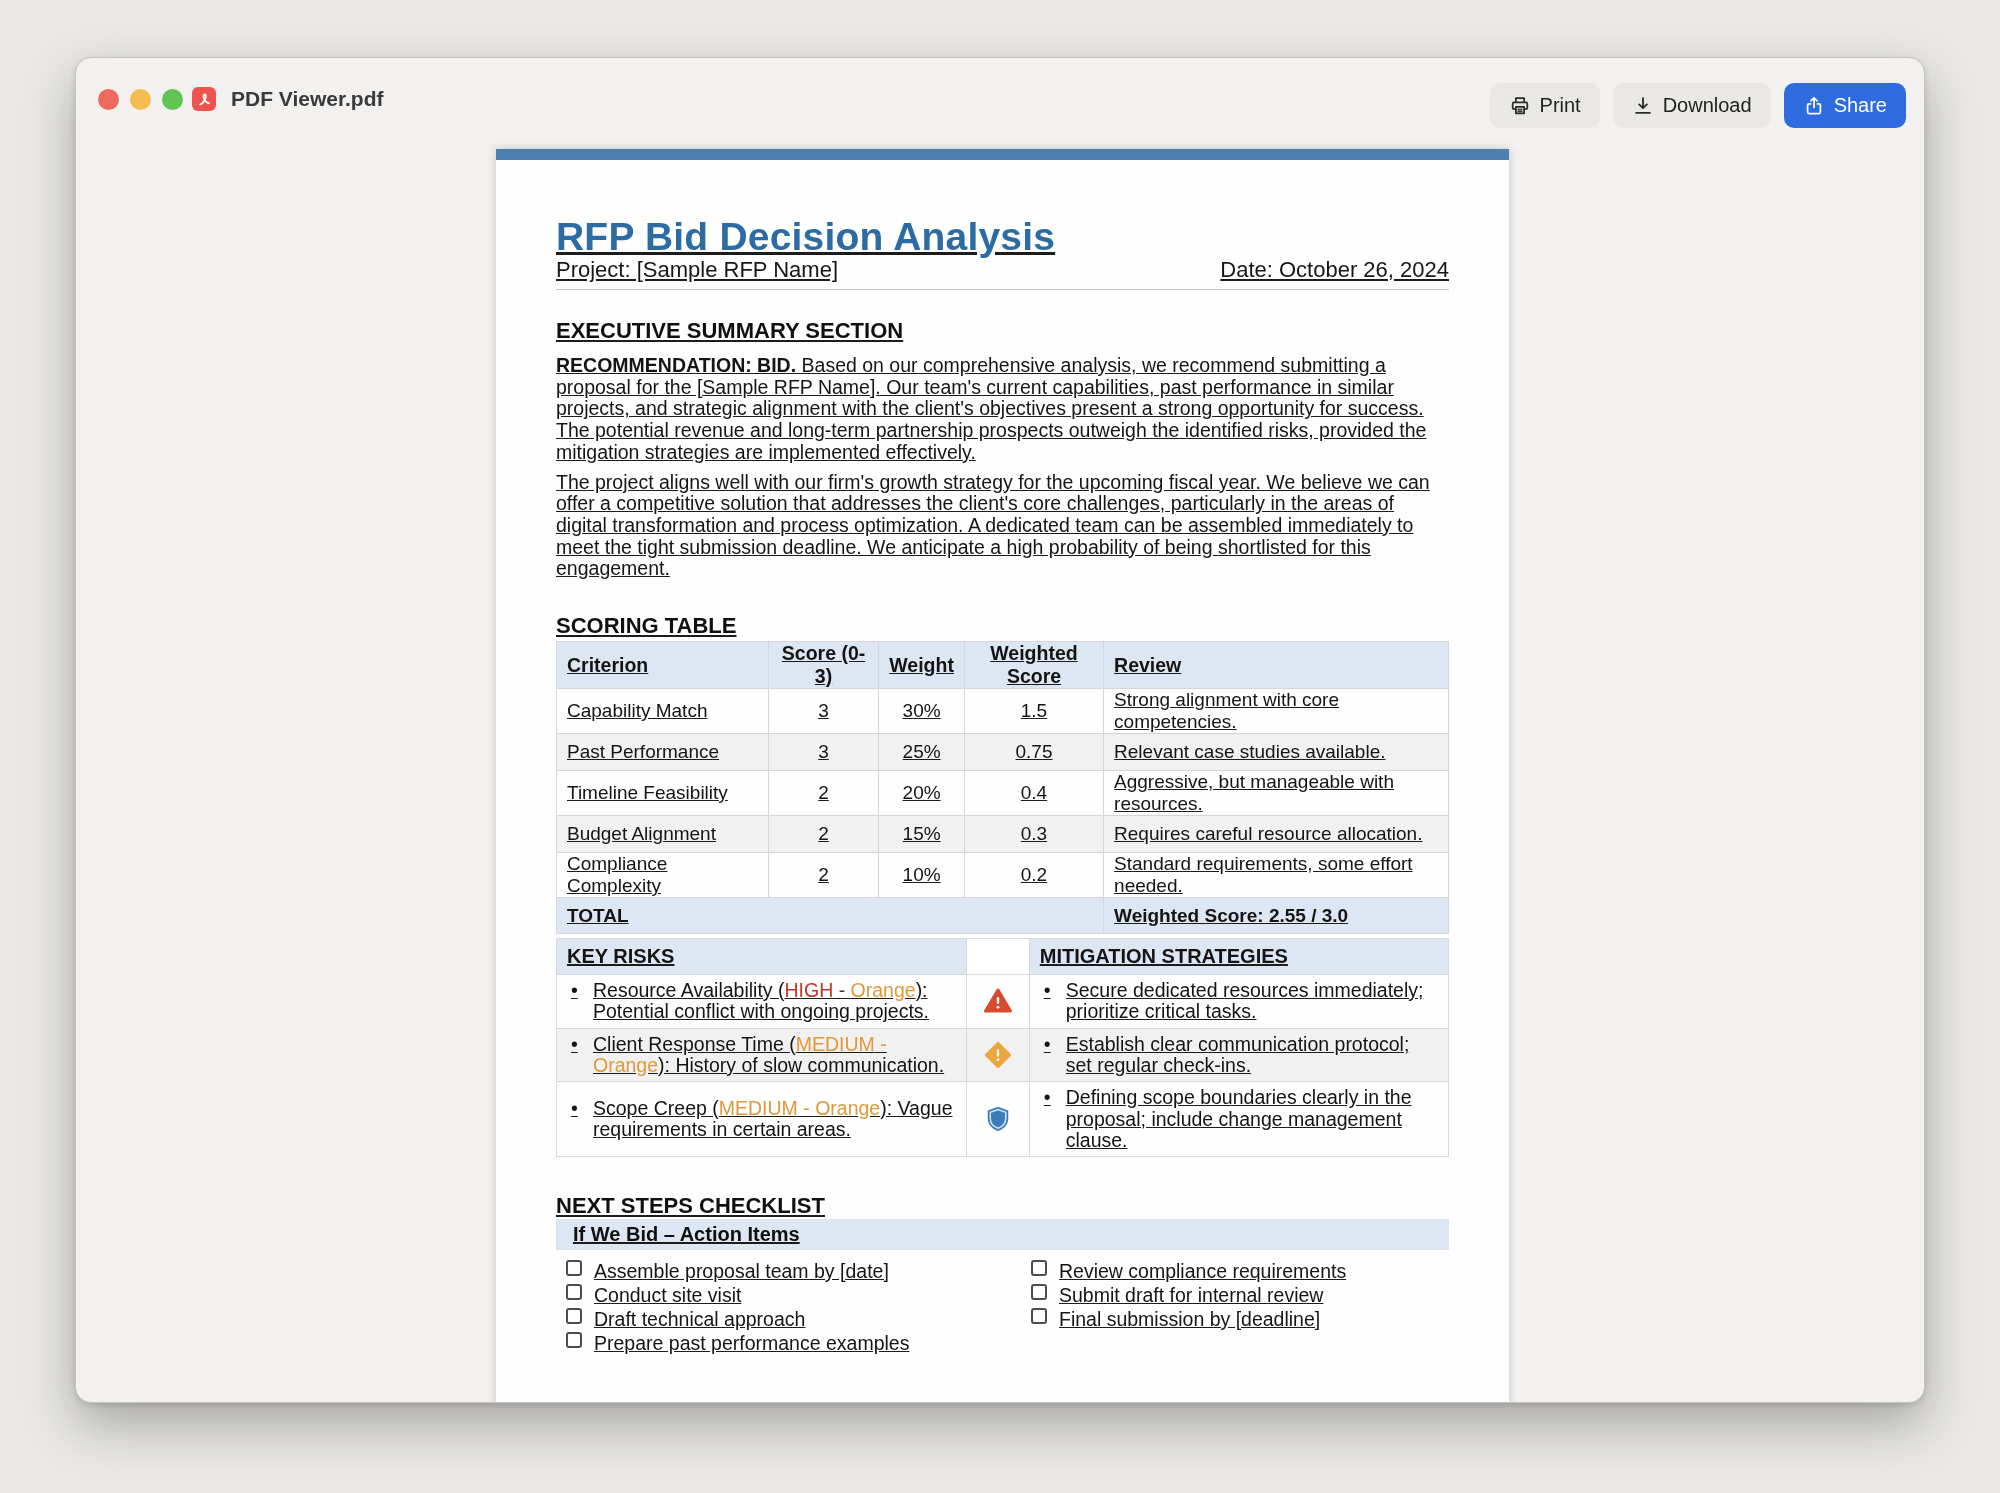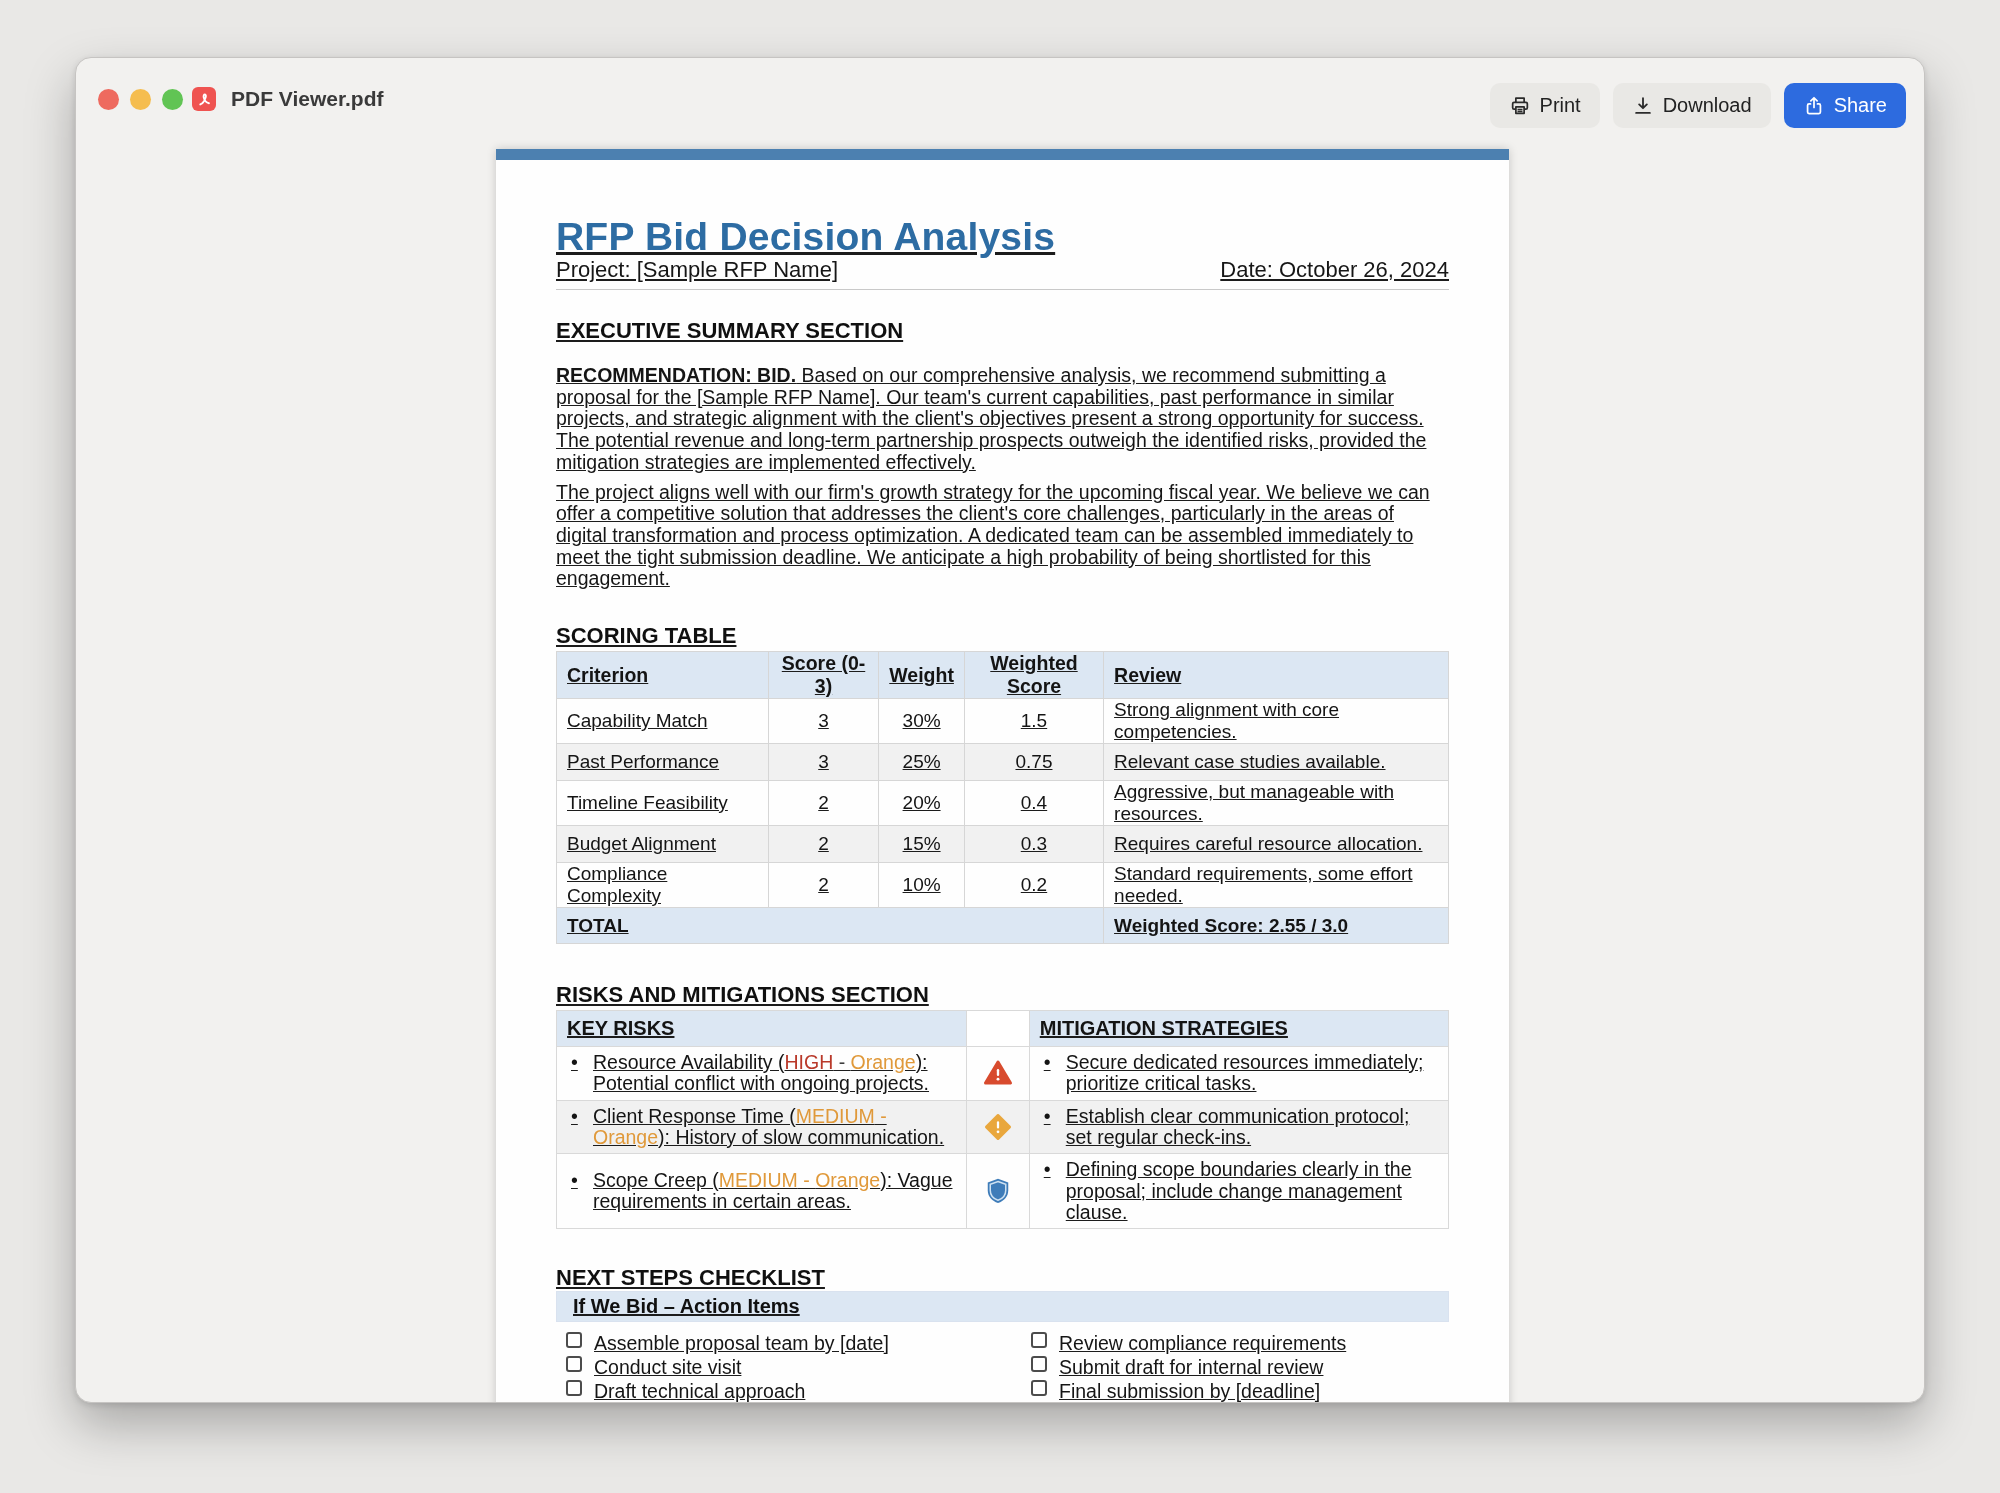--- a/index.html
+++ b/index.html
@@ -65,21 +65,21 @@
     text-decoration:underline;
   }
   .page-topbar { height:11px; background:#4c80b0; }
   .content { padding:56px 60px 0 60px; }
 
   .doc-title { font-size:39px; line-height:42px; font-weight:bold; color:#2d6ca3; letter-spacing:.2px; }
   .meta-row { display:flex; justify-content:space-between; font-size:22px; line-height:24px; color:#161616; }
   .rule { border:none; border-top:1px solid #c9c9c9; margin-top:7px; }
 
   .sec-heading { margin-top:30px; font-size:22px; line-height:22px; font-weight:bold; color:#101010; }
-  .para { margin-top:23px; font-size:19.5px; line-height:21.7px; color:#151515; }
+  .para { margin-top:13px; font-size:19.5px; line-height:21.7px; color:#151515; }
   .para + .para { margin-top:8px; }
   .bold-lead { font-weight:bold; }
 
   
   .sec-heading.tight { margin-top:35px; }
   table.scoring {
     width:100%; margin-top:4px;
     border-collapse:collapse; font-size:19px; color:#141414;
   }
   table.scoring th, table.scoring td { border:1px solid #d6d6d6; padding:0 10px; }
@@ -253,21 +253,20 @@
             </tr>
           </tbody>
           <tfoot>
             <tr>
               <td colspan="4">TOTAL</td>
               <td>Weighted Score: 2.55 / 3.0</td>
             </tr>
           </tfoot>
         </table>
 
-        <div class="sec-heading" style="margin-top:40px">RISKS AND MITIGATIONS SECTION</div>
         <table class="risks">
           <colgroup>
               <col style="width:46%">
               <col style="width:7%">
               <col style="width:47%">
             </colgroup>
           <thead>
             <tr>
               <th>KEY RISKS</th>
               <th class="icon-col"></th>

